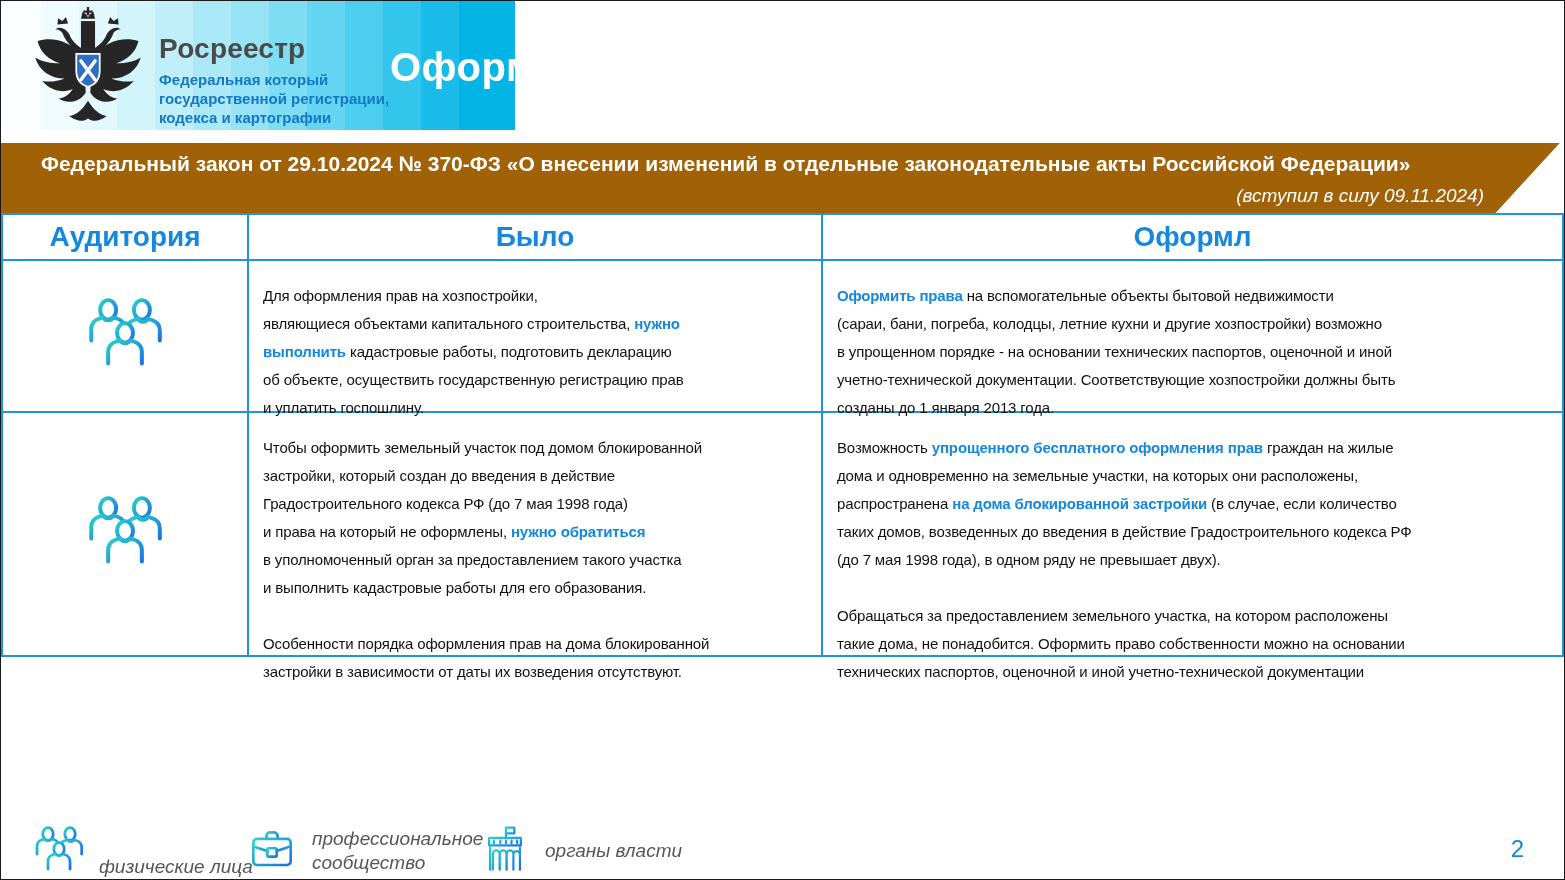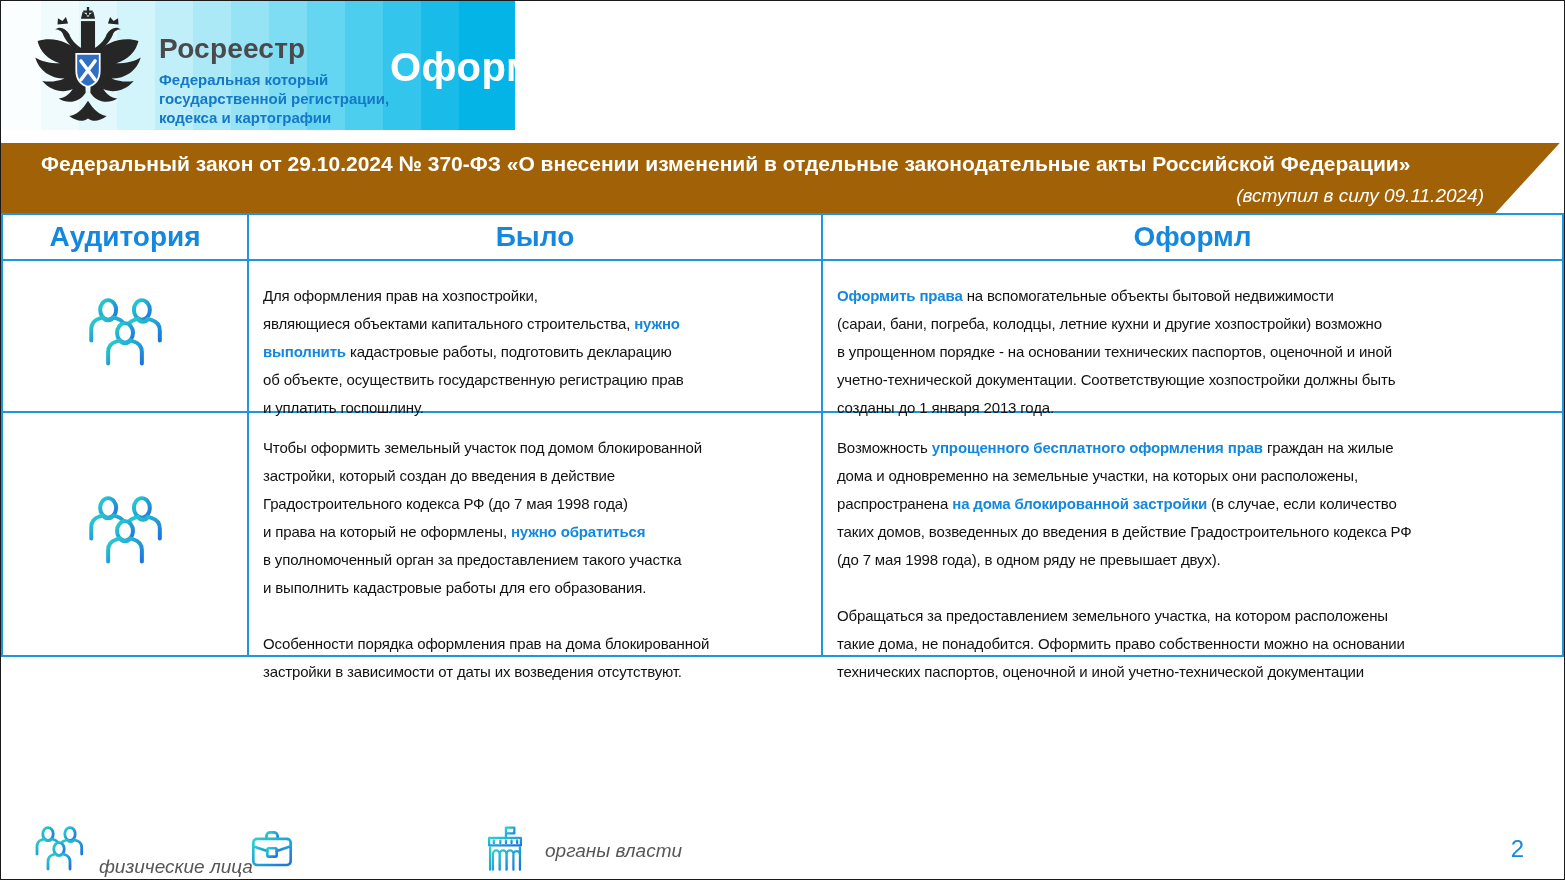--- a/index.html
+++ b/index.html
@@ -147,20 +147,21 @@
     <div class="legend-label" style="margin-left:10px;margin-top:32px;"><span>физические лица</span></div>
   </div>
 
   <div class="legend-item" style="left:243px;top:822px;">
     <svg width="56" height="56" viewBox="0 0 60 60" fill="none" stroke="url(#g-icon)" stroke-width="2.8" stroke-linecap="round" stroke-linejoin="round">
       <path d="M24 17v-3a4 4 0 0 1 4-4h4a4 4 0 0 1 4 4v3"></path>
       <rect x="10" y="17" width="40" height="28" rx="4"></rect>
       <path d="M10 25l15 5M50 25l-15 5"></path>
       <rect x="25" y="27" width="10" height="9" rx="1.5"></rect>
     </svg>
+    <div class="legend-label" style="margin-left:12px;"><span>профессиональное</span><br><span>сообщество</span></div>
   </div>
 
   <div class="legend-item" style="left:476px;top:822px;">
     <svg width="56" height="56" viewBox="0 0 60 60" fill="none" stroke="url(#g-icon)" stroke-width="2.4" stroke-linecap="round" stroke-linejoin="round">
       <path d="M31 16V5h9v6h-9"></path>
       <rect x="13" y="16" width="34" height="8"></rect>
       <path d="M18 18.5v3M25 18.5v3M31 18.5v3M37 18.5v3M43 18.5v3"></path>
       <path d="M14 50V26M46 50V26"></path>
       <path d="M17 50V33a3.6 3.6 0 0 1 7.2 0V50M24.4 50V33a3.6 3.6 0 0 1 7.2 0V50M31.8 50V33a3.6 3.6 0 0 1 7.2 0V50M39 50V33a3.6 3.6 0 0 1 7 0"></path>
       <path d="M13 50h34"></path>

